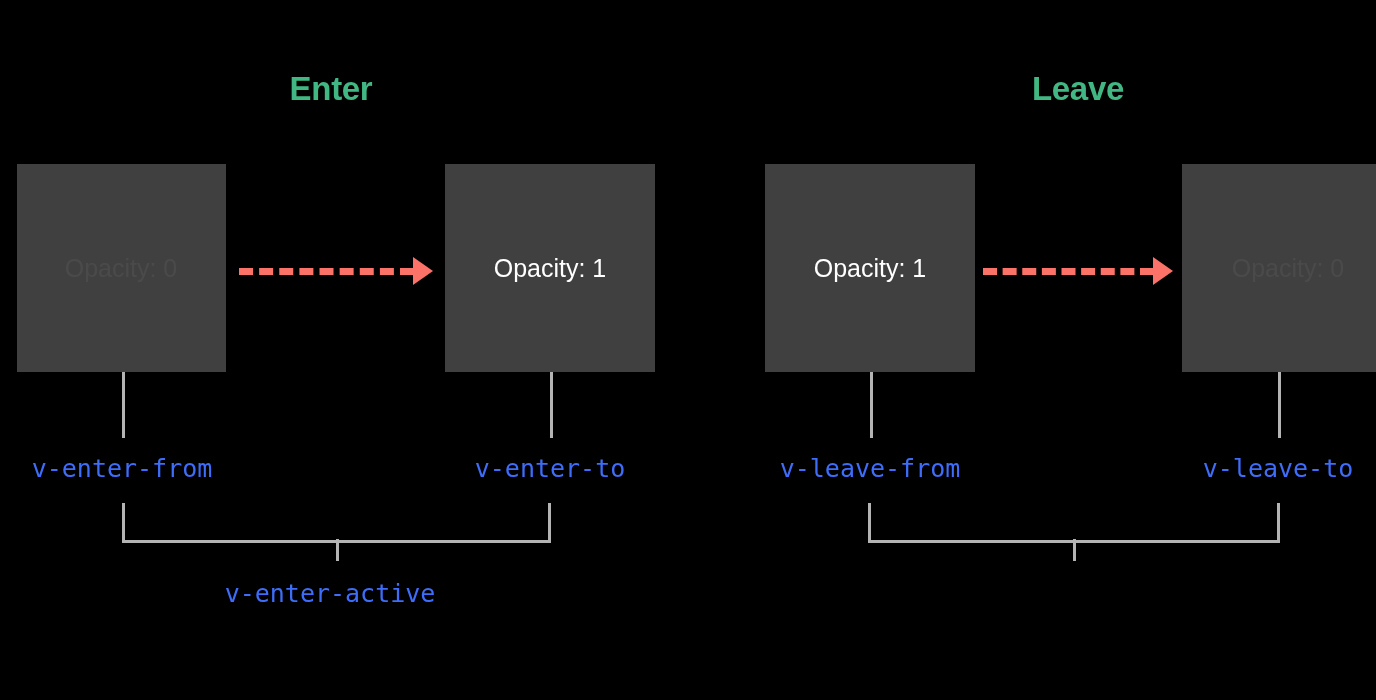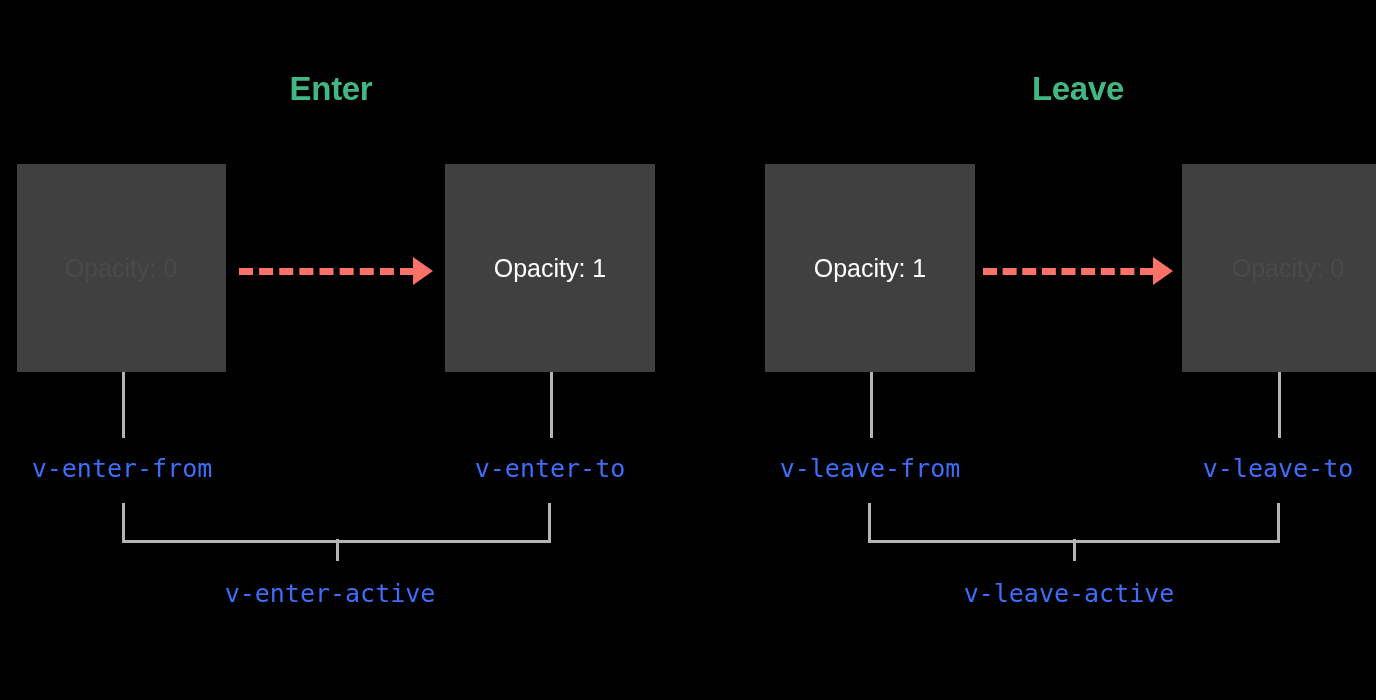--- a/index.html
+++ b/index.html
@@ -189,15 +189,14 @@
   <div id="bracket-enter" class="bracket">
     <div class="bracket-stem"></div>
   </div>
 
   <div id="bracket-leave" class="bracket">
     <div class="bracket-stem"></div>
   </div>
 
   <div id="label-enter-active" class="class-name">v-enter-active</div>
 
-  <div id="label-leave-active" class="class-name">v-leave-active</div>
 
 </div>
 
 </body></html>

